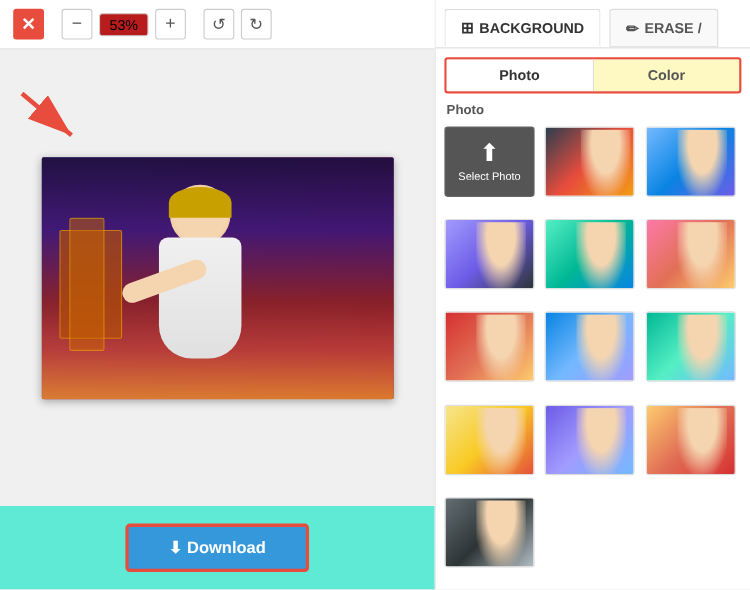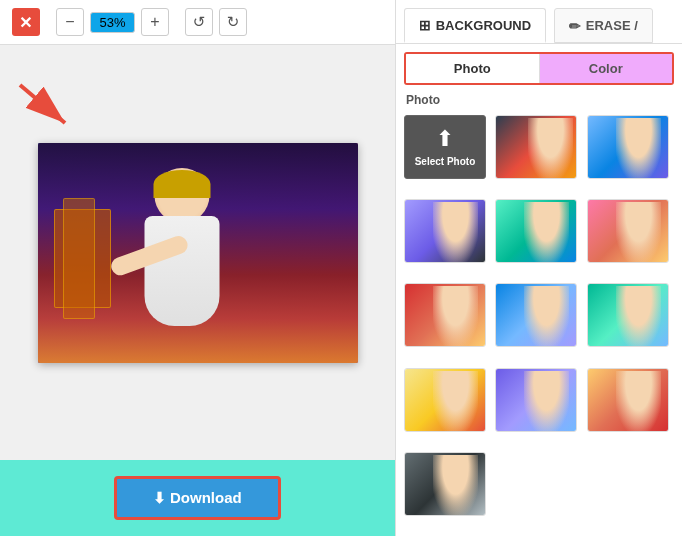--- a/index.html
+++ b/index.html
@@ -64,21 +64,21 @@
       align-items: center;
       justify-content: center;
       font-size: 16px;
       color: #555;
     }
 
     .zoom-display {
       padding: 2px 8px;
       border: 1px solid #ccc;
       border-radius: 3px;
-      background: #0ea5e9;
+      background: #b91c1c;
       font-size: 13px;
       min-width: 45px;
       text-align: center;
     }
 
     .undo-redo {
       display: flex;
       gap: 6px;
       margin-left: 8px;
     }
@@ -193,21 +193,21 @@
       border-bottom: 2px solid #fff;
     }
 
     .sub-tab-btn {
       flex: 1;
       padding: 7px 0;
       font-size: 13px;
       font-weight: bold;
       cursor: pointer;
       border: none;
-      background: #f0abfc;
+      background: #fef9c3;
       color: #555;
     }
 
     .sub-tab-btn.active {
       background: #fff;
       color: #333;
     }
 
     .photo-label {
       font-size: 12px;
@@ -357,21 +357,21 @@
     <button class="sub-tab-btn active">Photo</button>
     <button class="sub-tab-btn" style="border-left:1px solid #ddd;">Color</button>
   </div>
 
   <div class="photo-label">Photo</div>
 
   <div class="photo-grid">
 
     <div class="select-photo-btn">
       <span style="font-size:22px;">⬆</span>
-      <span style="font-size:10px;text-align:center;line-height:1.2;font-weight:bold;">Select Photo</span>
+      <span style="font-size:10px;text-align:center;line-height:1.2;">Select Photo</span>
     </div>
 
     <div class="photo-thumb">
       <div class="thumb-city bg-1" style="position:relative;width:100%;height:100%;">
         <div style="position:absolute;bottom:0;left:40%;width:45px;height:60px;background:radial-gradient(ellipse at 50% 20%,#f5d5b0 40%,transparent 80%);"></div>
       </div>
     </div>
 
     <div class="photo-thumb">
       <div class="bg-2" style="width:100%;height:100%;position:relative;">

